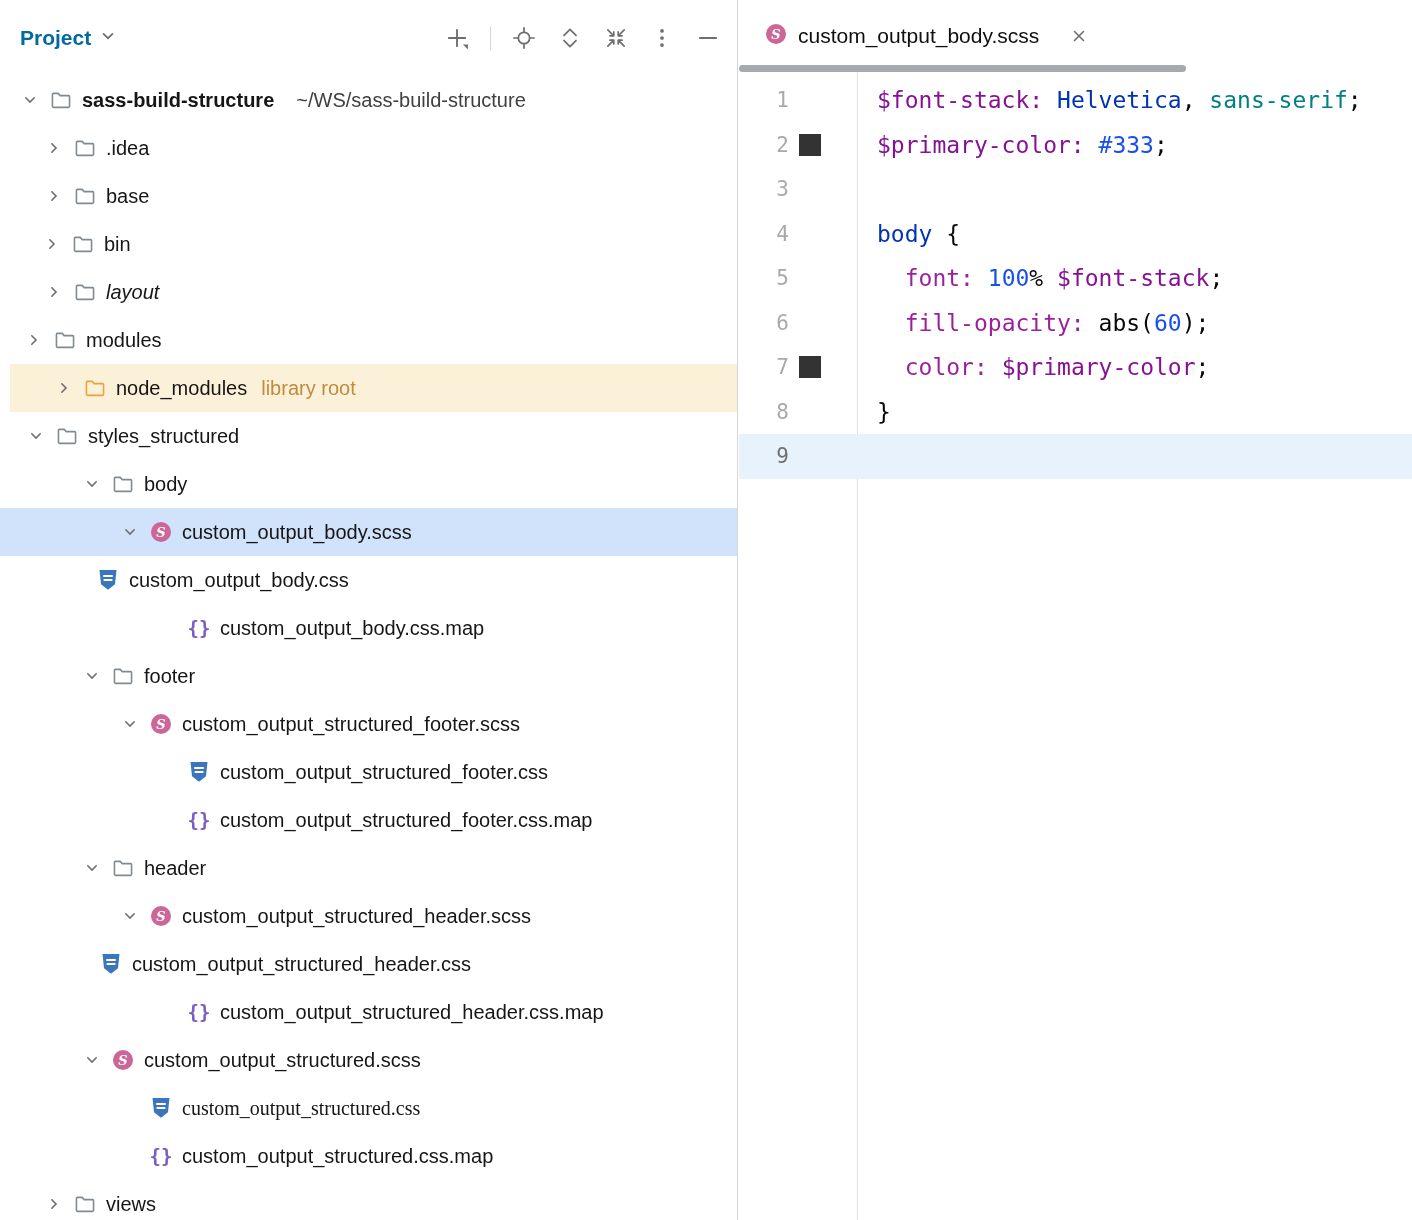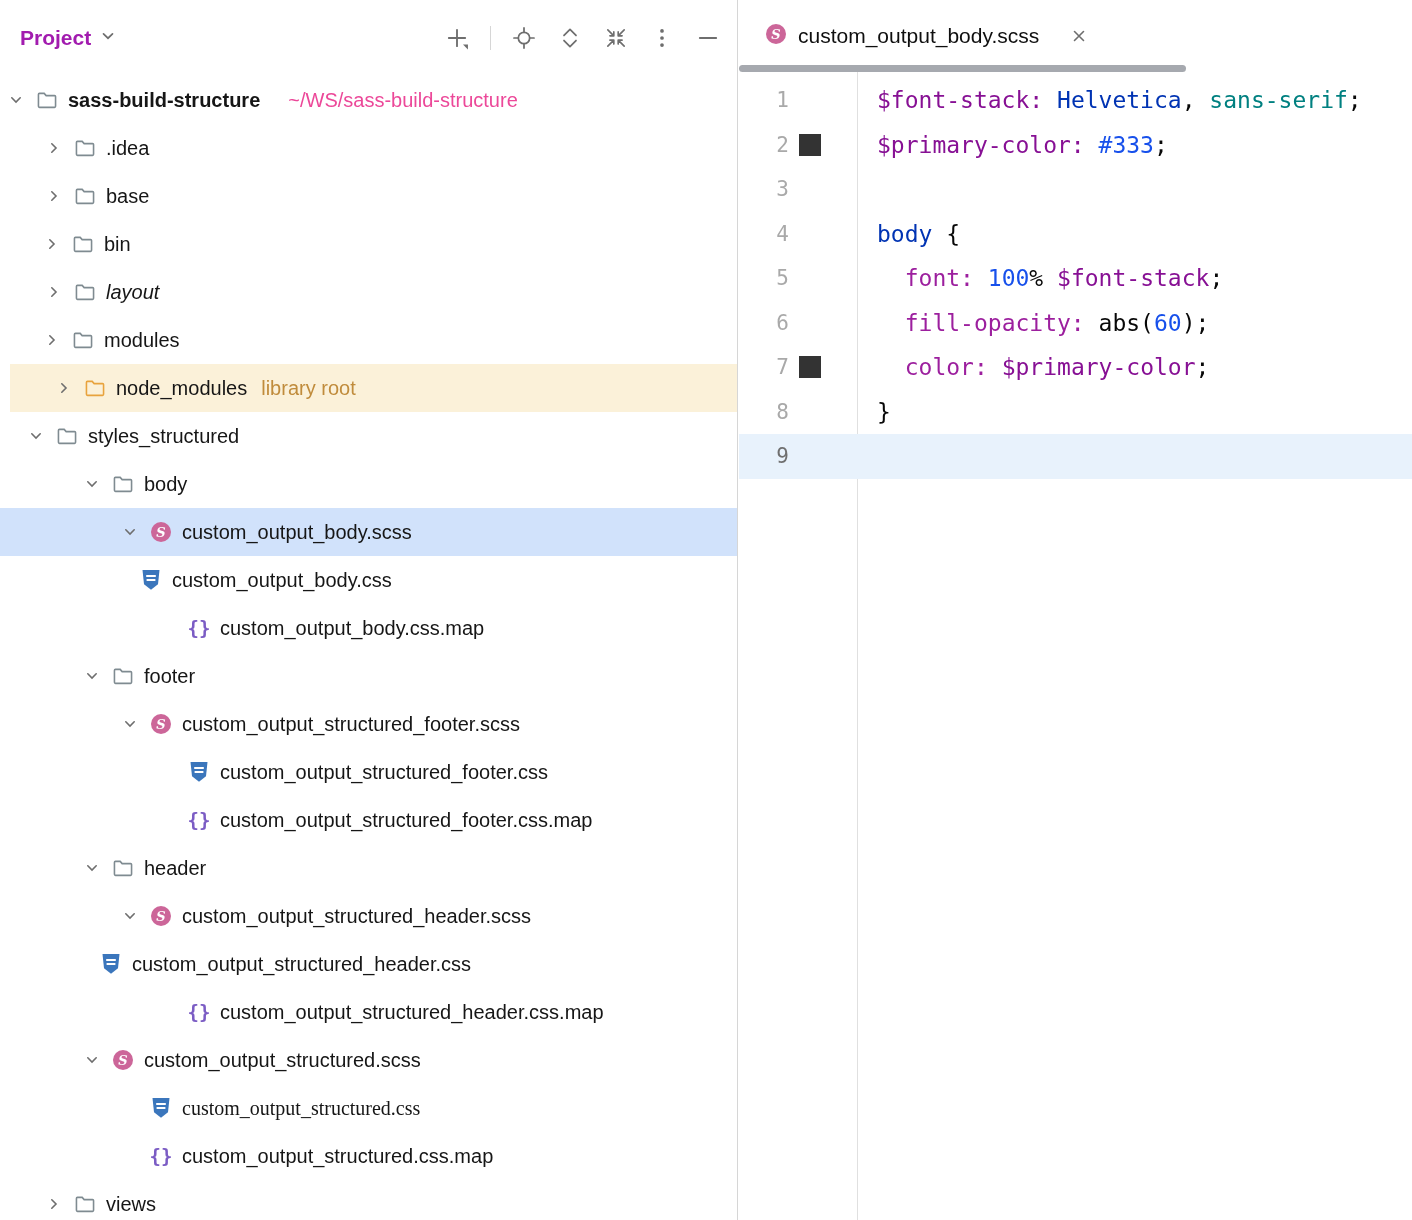--- a/index.html
+++ b/index.html
@@ -3,39 +3,39 @@
 <meta charset="utf-8">
 <style>
   * { box-sizing: border-box; margin: 0; padding: 0; }
   html,body { width:1412px; height:1220px; overflow:hidden; background:#fff;
     font-family:"Liberation Sans", sans-serif; position:relative; }
 
   
   .project-panel{ position:absolute; left:0; top:0; width:738px; height:1220px;
     background:#fff; border-right:1px solid #d6d6d6; overflow:hidden; }
   .panel-header{ height:76px; display:flex; align-items:center; padding:0 12px 0 20px; }
-  .panel-title{ font-size:21px; font-weight:bold; color:#a21caf; display:flex;
+  .panel-title{ font-size:21px; font-weight:bold; color:#0369a1; display:flex;
     align-items:center; gap:8px; cursor:pointer; }
   .toolbar{ margin-left:auto; display:flex; align-items:center; gap:12px; }
   .tb-btn{ width:34px; height:34px; display:flex; align-items:center; justify-content:center;
     border:none; background:none; cursor:pointer; border-radius:4px; }
   .tb-sep{ width:1px; height:24px; background:#d6d6d6; margin:0 4px; }
 
   .tree{ width:100%; }
   .tree-row{ height:48px; display:flex; align-items:center; font-size:20px;
     color:#161616; white-space:nowrap; cursor:pointer; overflow:hidden; }
   .tree-row.sel{ background:var(--selection); }
   .tree-row.lib{ background:var(--lib-bg); }
   .chev{ width:32px; height:48px; flex:none; display:flex; align-items:center;
     justify-content:center; }
   .icon-slot{ width:30px; height:48px; flex:none; display:flex; align-items:center;
     justify-content:center; }
   .row-label{ margin-left:6px; }
   .row-label.bold{ font-weight:bold; }
-  .row-suffix{ color:#ec4899; margin-left:28px; }
+  .row-suffix{ color:#404040; margin-left:22px; }
   .row-badge{ color:var(--lib-text); margin-left:14px; }
   .map-glyph{ font-family:"DejaVu Sans Mono", monospace; font-weight:bold;
     font-size:19px; color:var(--map-purple); }
 
   
   .editor{ position:absolute; left:739px; top:0; width:673px; height:1220px; background:#fff; }
   .tabbar{ height:72px; display:flex; align-items:center; padding-left:26px; position:relative; }
   .tab{ display:flex; align-items:center; gap:11px; font-size:21px; color:#0f0f0f; cursor:pointer; }
   .tab-close{ margin-left:16px; display:flex; align-items:center; justify-content:center;
     width:26px; height:26px; cursor:pointer; }
@@ -107,21 +107,21 @@
           </svg>
         </button>
         <button class="tb-btn">
           <svg width="24" height="24" viewBox="0 0 22 22">
             <path d="M3.5 11h15" stroke="#6e6e6e" stroke-width="1.7" stroke-linecap="round"></path>
           </svg>
         </button>
       </div>
   </div>
   <div class="tree" id="tree">
-      <div class="tree-row" style="padding-left: 0px;">
+      <div class="tree-row" style="padding-left: 14px;">
         <span class="chev">
           <svg width="16" height="16" viewBox="0 0 16 16">
             <path d="M3.8 5.8 8 10l4.2-4.2" fill="none" stroke="#6e6e6e" stroke-width="1.6" stroke-linecap="round"></path>
           </svg>
         </span>
         <span class="icon-slot">
           <svg width="22" height="22" viewBox="0 0 18 18">
             <path d="M2 14.2V4.4c0-.45.35-.8.8-.8h3.9l1.6 1.8h6.9c.45 0 .8.35.8.8v8c0 .45-.35.8-.8.8H2.8a.8.8 0 0 1-.8-.8z" fill="none" stroke="#7f8b91" stroke-width="1.3"></path>
           </svg>
         </span>
@@ -173,21 +173,21 @@
             <path d="M5.8 3.8 10 8l-4.2 4.2" fill="none" stroke="#6e6e6e" stroke-width="1.6" stroke-linecap="round"></path>
           </svg>
         </span>
         <span class="icon-slot">
           <svg width="22" height="22" viewBox="0 0 18 18">
             <path d="M2 14.2V4.4c0-.45.35-.8.8-.8h3.9l1.6 1.8h6.9c.45 0 .8.35.8.8v8c0 .45-.35.8-.8.8H2.8a.8.8 0 0 1-.8-.8z" fill="none" stroke="#7f8b91" stroke-width="1.3"></path>
           </svg>
         </span>
         <span class="row-label">layout</span>
       </div>
-      <div class="tree-row" style="padding-left: 36px;">
+      <div class="tree-row" style="padding-left: 18px;">
         <span class="chev">
           <svg width="16" height="16" viewBox="0 0 16 16">
             <path d="M5.8 3.8 10 8l-4.2 4.2" fill="none" stroke="#6e6e6e" stroke-width="1.6" stroke-linecap="round"></path>
           </svg>
         </span>
         <span class="icon-slot">
           <svg width="22" height="22" viewBox="0 0 18 18">
             <path d="M2 14.2V4.4c0-.45.35-.8.8-.8h3.9l1.6 1.8h6.9c.45 0 .8.35.8.8v8c0 .45-.35.8-.8.8H2.8a.8.8 0 0 1-.8-.8z" fill="none" stroke="#7f8b91" stroke-width="1.3"></path>
           </svg>
         </span>
@@ -240,21 +240,21 @@
           </svg>
         </span>
         <span class="icon-slot">
           <svg width="22" height="22" viewBox="0 0 22 22">
             <circle cx="11" cy="11" r="10" fill="#cc6699"></circle>
             <text x="11" y="15.6" text-anchor="middle" font-family="DejaVu Serif, serif" font-style="italic" font-weight="bold" font-size="13" fill="#fff">S</text>
           </svg>
         </span>
         <span class="row-label">custom_output_body.scss</span>
       </div>
-      <div class="tree-row" style="padding-left: 104px;">
+      <div class="tree-row" style="padding-left: 61px;">
         <span class="chev"></span>
         <span class="icon-slot">
           <svg width="20" height="22" viewBox="0 0 20 22">
             <path d="M1.5 1h17l-1.5 14.2L10 20.8l-7-5.6z" fill="#3b76bc"></path>
             <path d="M5.2 7h9.6M5.6 11h8.8" stroke="#fff" stroke-width="1.9" fill="none"></path>
           </svg>
         </span>
         <span class="row-label">custom_output_body.css</span>
       </div>
       <div class="tree-row" style="padding-left: 152px;">

